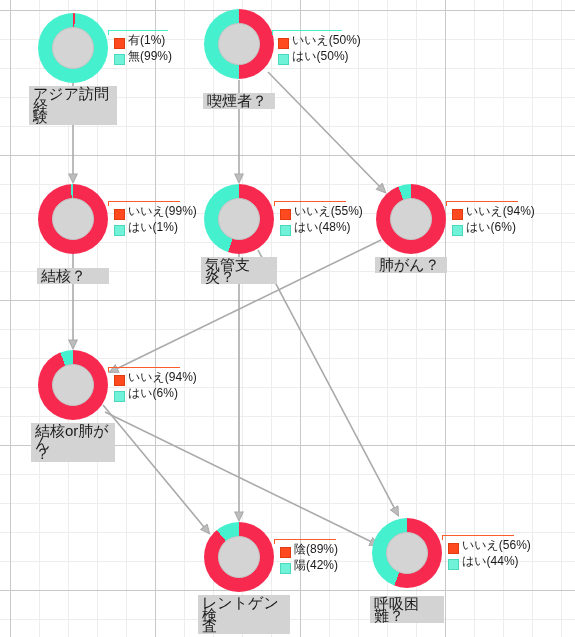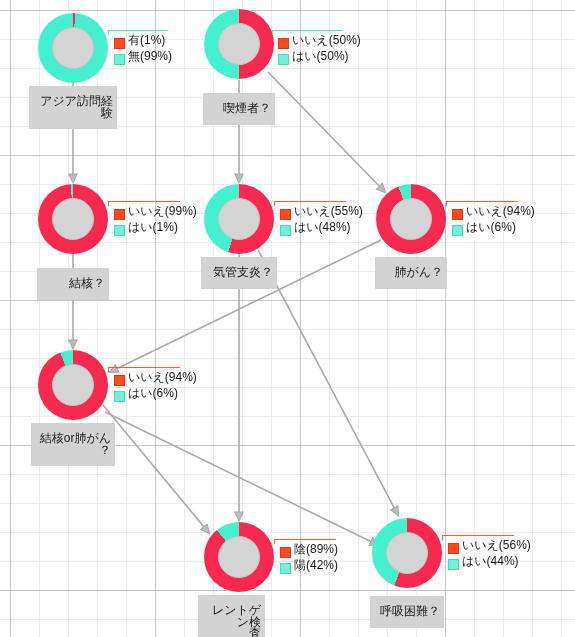--- a/index.html
+++ b/index.html
@@ -25,24 +25,24 @@
   #edge-layer { position: absolute; left: 0; top: 0; width: 575px; height: 637px; }
   .donut { position: absolute; border-radius: 50%; }
   .donut-hole {
     position: absolute; border-radius: 50%;
     background: #d4d4d4; border: 1px solid #c4c4c4;
   }
   .node-label {
     position: absolute;
     background: #d3d3d3;
     color: #1a1a1a;
-    font-size: 12px;
+    font-size: 15px;
     line-height: 11.5px;
-    text-align: right;
-    padding: 10px 4px;
+    text-align: left;
+    padding: 2px 4px;
     white-space: pre-line;
   }
   .leader { position: absolute; height: 0; border-top: 1.5px solid; }
   .leader-stub { position: absolute; width: 0; border-left: 1.5px solid; }
   .legend-rows { position: absolute; }
   .legend-row {
     display: flex; align-items: flex-end;
     height: 16px;
     font-size: 12px;
     color: #1a1a1a;
@@ -162,21 +162,21 @@
           <span class="swatch" style="background: rgb(255, 74, 31); border: 1px solid rgb(224, 60, 16);"></span>
           <span>いいえ(94%)</span>
         </div>
         <div class="legend-row">
           <span class="swatch" style="background: rgb(112, 242, 216); border: 1px solid rgb(74, 217, 189);"></span>
           <span>はい(6%)</span>
         </div>
       </div>
       <div class="donut" style="left: 204px; top: 522px; width: 70px; height: 70px; background: conic-gradient(rgb(248, 41, 79) 0deg, rgb(248, 41, 79) 320.4deg, rgb(69, 240, 207) 320.4deg, rgb(69, 240, 207) 360deg);"></div>
       <div class="donut-hole" style="left: 218px; top: 536px; width: 42px; height: 42px;"></div>
-      <div class="node-label" style="width: 67px; left: 198px; top: 595px;">レントゲン検
+      <div class="node-label" style="width: 92px; left: 198px; top: 595px;">レントゲン検
 査</div>
       <div class="leader" style="left: 274px; top: 539px; width: 62px; border-top-color: rgb(255, 90, 42);"></div>
       <div class="leader-stub" style="left: 274px; top: 539px; height: 5px; border-left-color: rgb(255, 90, 42);"></div>
       <div class="legend-rows" style="left: 280px; top: 542px;">
         <div class="legend-row">
           <span class="swatch" style="background: rgb(255, 74, 31); border: 1px solid rgb(224, 60, 16);"></span>
           <span>陰(89%)</span>
         </div>
         <div class="legend-row">
           <span class="swatch" style="background: rgb(112, 242, 216); border: 1px solid rgb(74, 217, 189);"></span>

